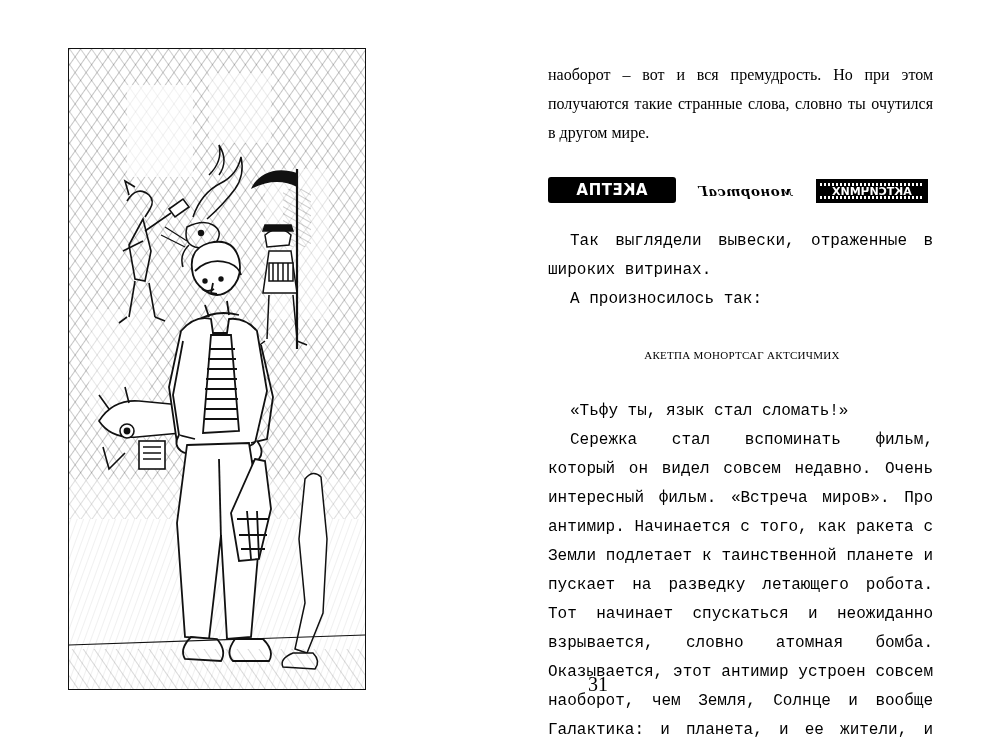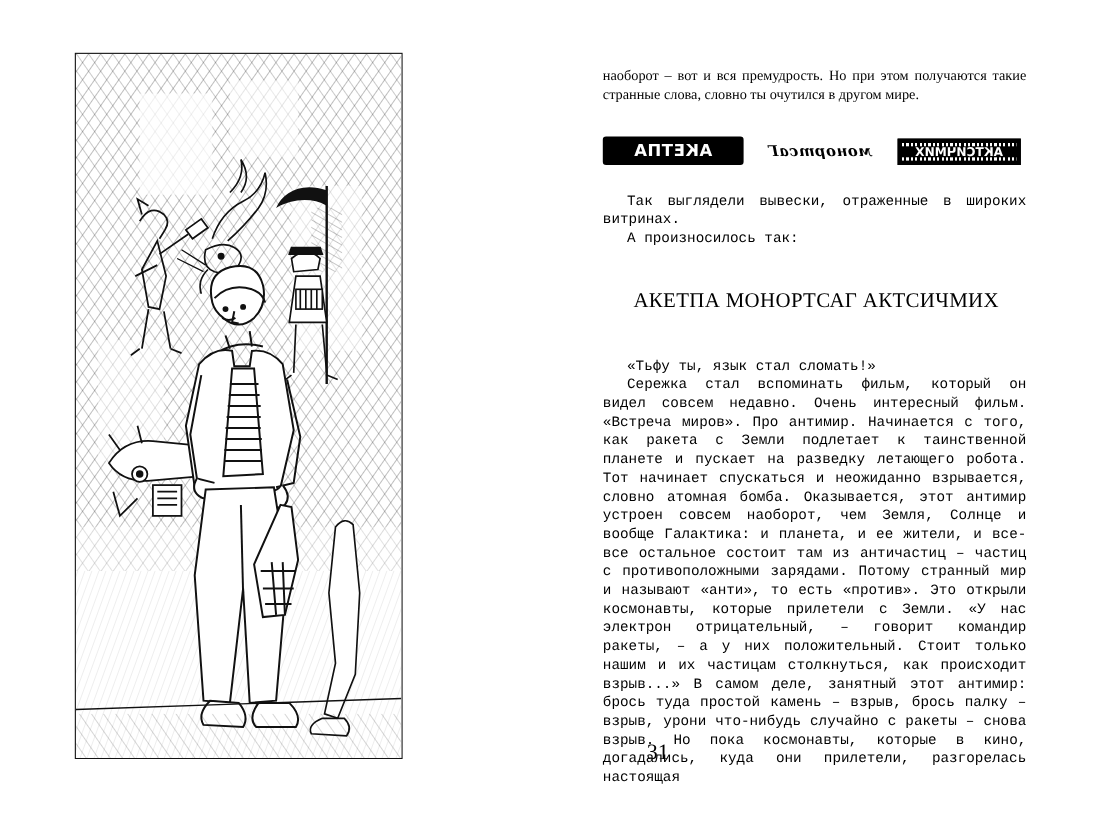--- a/index.html
+++ b/index.html
@@ -39,22 +39,22 @@
   .ill-svg { position: absolute; inset: 0; }
 
   
   .textcol {
     position: absolute;
     left: 548px;
     top: 60px;
     width: 388px;
   }
   .para {
-    font-size: 13px;
-    line-height: 17px;
+    font-size: 16px;
+    line-height: 29px;
     text-align: justify;
     margin: 0 3px 0 0;
     hyphens: manual;
   }
   .para.indent { text-indent: 22px; font-family: Liberation Mono, monospace; }
   .gap-md { height: 20px; }
 
   
   .signs {
     display: flex;
@@ -109,21 +109,21 @@
     position: absolute;
     left: 2px; right: 2px;
     height: 3px;
     background: repeating-linear-gradient(90deg, #fff 0 2px, #000 2px 4px);
   }
   .sign-himchistka::before { top: 2px; }
   .sign-himchistka::after { bottom: 2px; }
 
   .centered {
     text-align: center;
-    font-size: 19px;
+    font-size: 11px;
     line-height: 20.6px;
     letter-spacing: 0.3px;
   }
 
   .pagenum {
     position: absolute;
     left: 0; right: 0;
     top: 673px;
     text-align: center;
     font-size: 20px;

